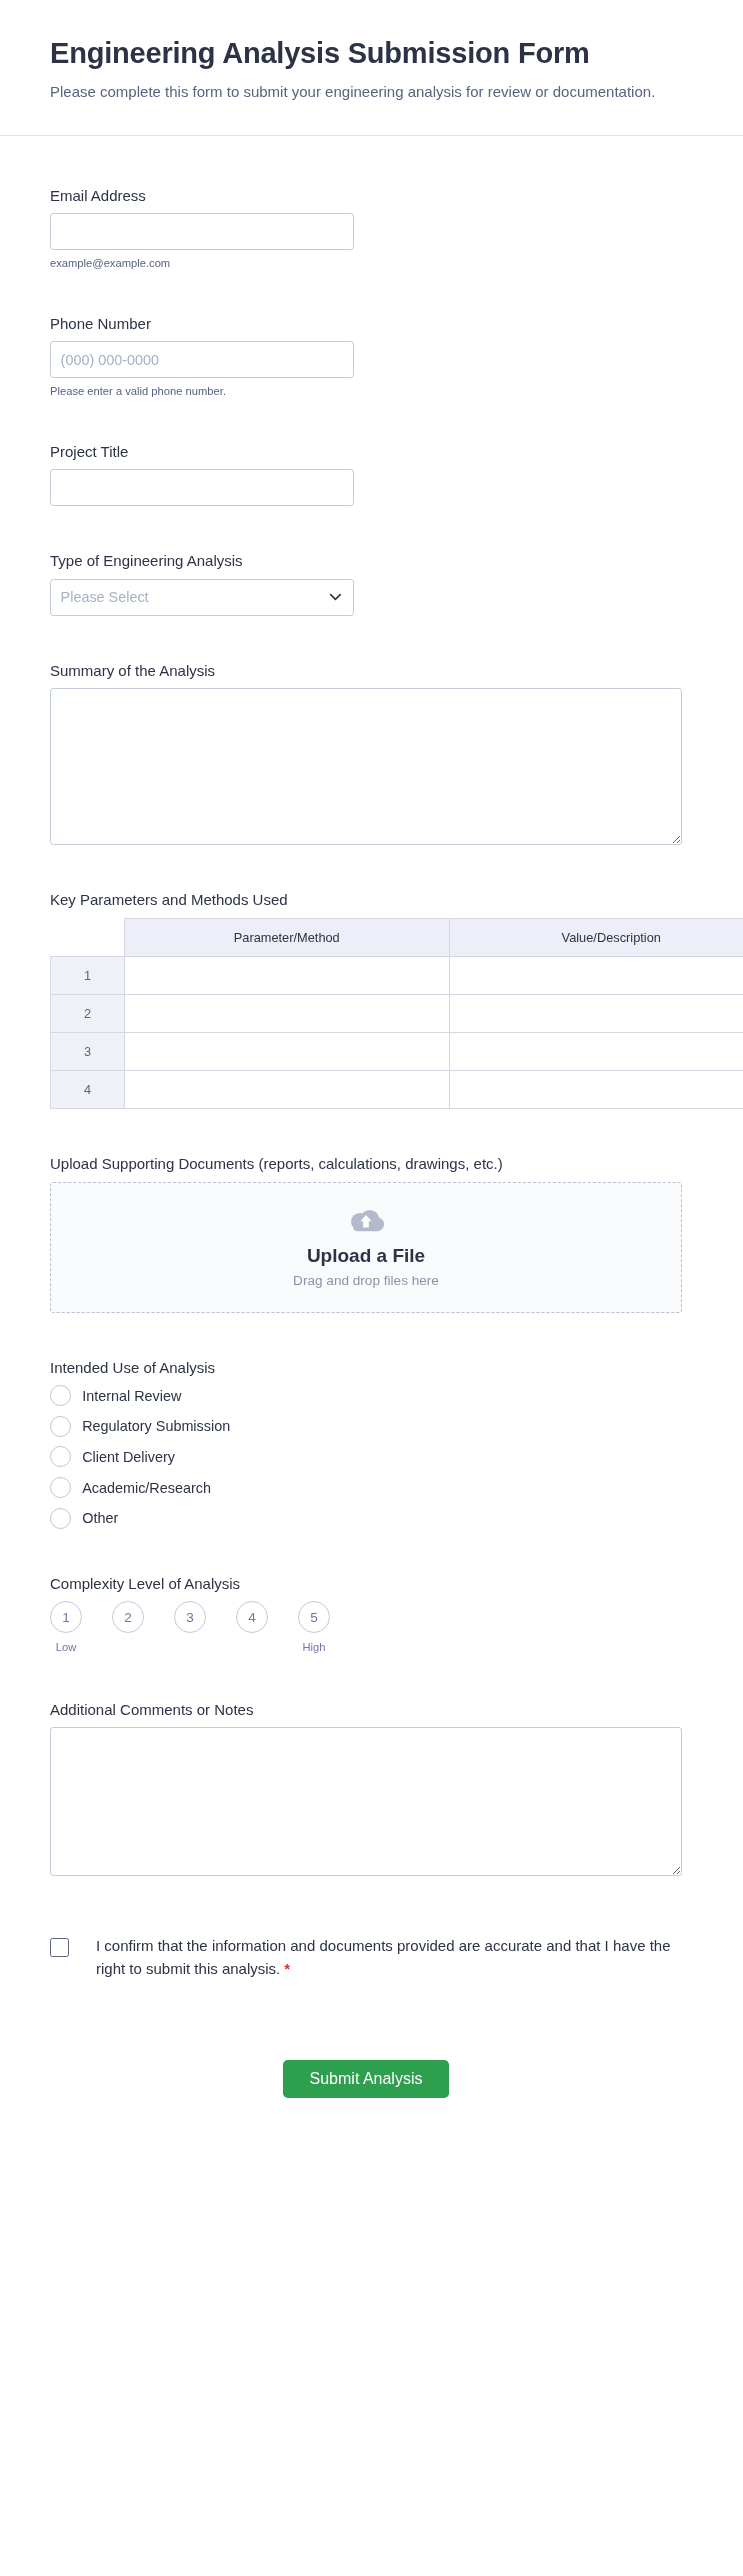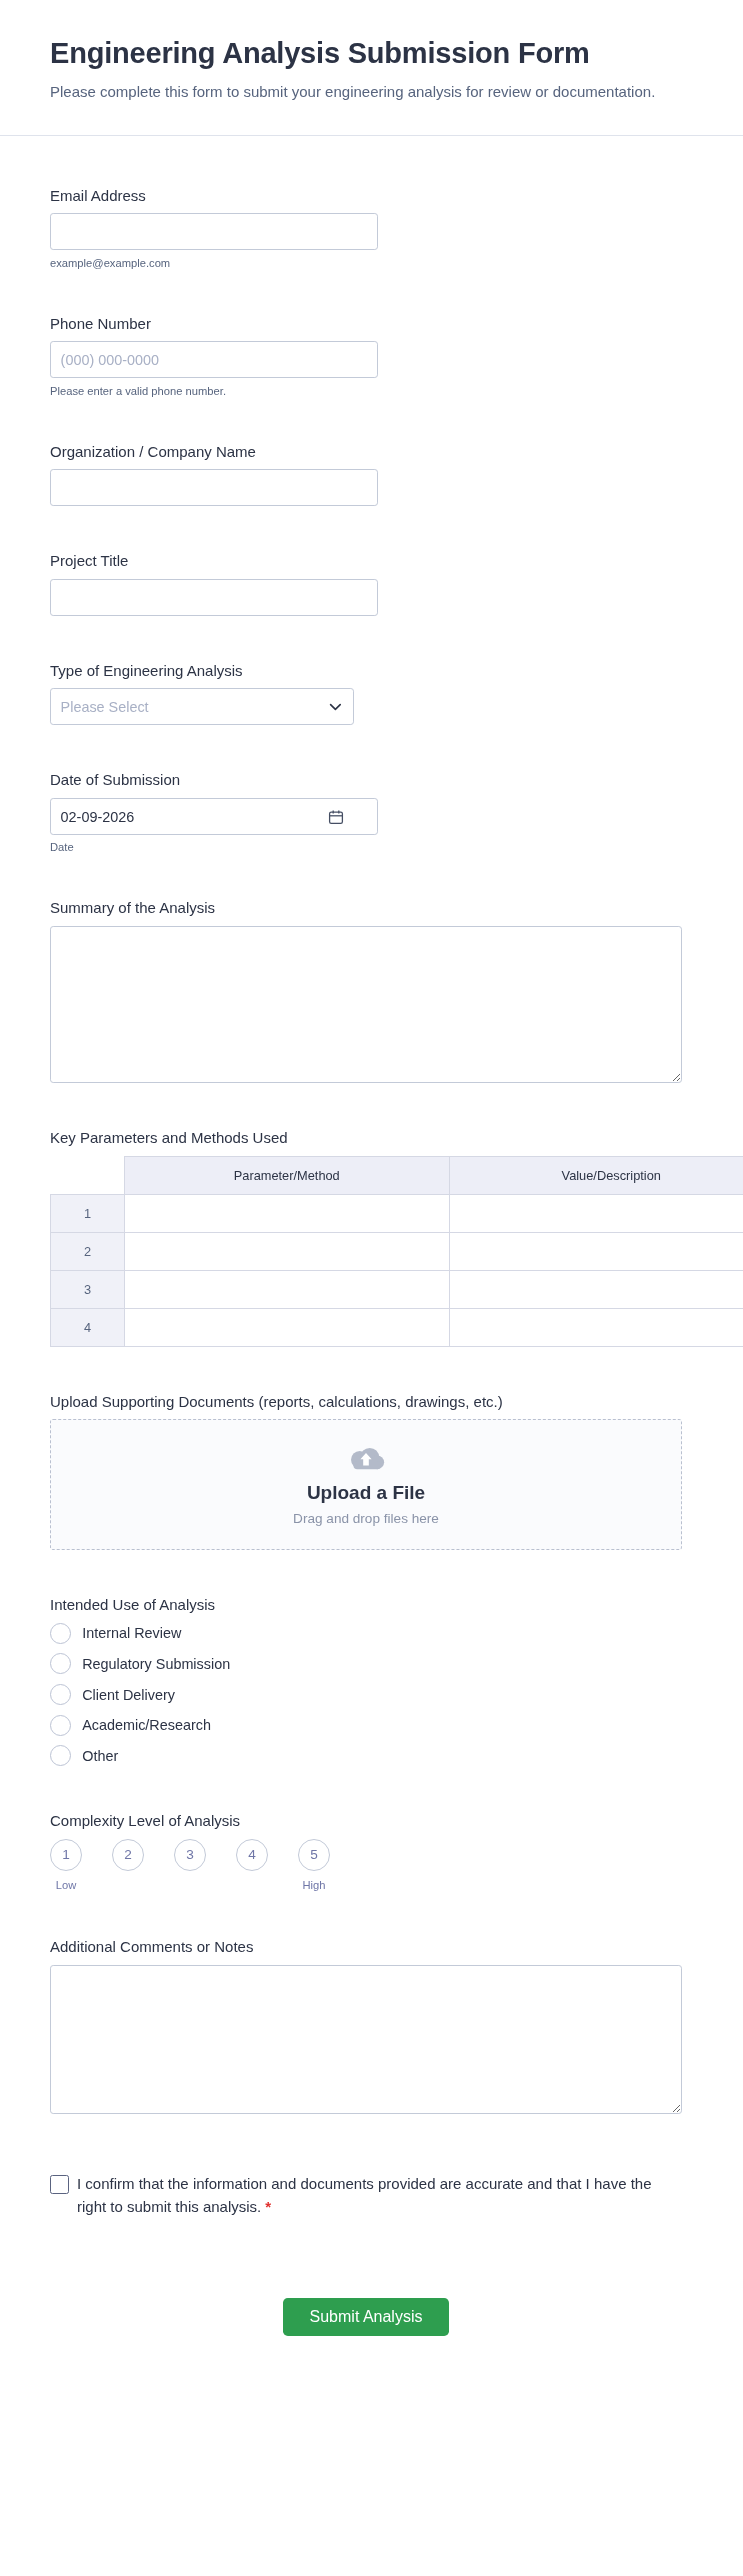--- a/index.html
+++ b/index.html
@@ -15,21 +15,21 @@
   .form-header h1 { font-size: 29px; font-weight: 700; color: #2c3345; letter-spacing: -0.2px; }
   .form-header p { margin-top: 11.2px; font-size: 15px; line-height: 1.45; color: #57647e; max-width: 624px; }
   .divider { height: 0.8px; background: #dfe3ec; }
 
   .form-body { padding: 51px 62px 109px 50px; }
   .field { margin-bottom: 46px; }
   .label { display: block; font-size: 15px; font-weight: 500; color: #2c3345; margin-bottom: 9.6px; }
   .row { display: flex; gap: 24px; }
 
   .input {
-    height: 37px; width: 328px;
+    height: 37px; width: 304px;
     border: 0.8px solid #c3cad8; border-radius: 3.2px;
     padding: 0 9.6px; font-size: 14.4px; font-family: inherit;
     color: #2c3345; background: #fff; display: block;
   }
   .input::placeholder { color: #a8b0c5; }
   .sublabel { margin-top: 6.4px; font-size: 11.2px; color: #57647e; }
 
   .select {
     position: relative; width: 304px; height: 37px;
     border: 0.8px solid #c3cad8; border-radius: 3.2px;
@@ -69,21 +69,21 @@
   .scale-row { display: flex; gap: 30px; }
   .scale-item { display: flex; flex-direction: column; align-items: center; gap: 8px; }
   .scale-circle {
     width: 32px; height: 32px; border-radius: 50%;
     border: 0.8px solid #c3cad8; background: #fff;
     display: flex; align-items: center; justify-content: center;
     font-size: 13.6px; color: #6f76a7; cursor: pointer;
   }
   .scale-caption { font-size: 11.2px; color: #6f76a7; min-height: 13.6px; }
 
-  .consent { display: flex; gap: 8px; align-items: flex-start; margin-bottom: 0; margin-top: 59px; }
+  .consent { display: flex; gap: 27px; align-items: flex-start; margin-bottom: 0; margin-top: 59px; }
   .checkbox { width: 19px; height: 19px; border: 1.6px solid #5a6380; border-radius: 2.4px; background: #fff; flex: 0 0 auto; margin-top: 2.4px; cursor: pointer; }
   .consent-text { font-size: 15px; line-height: 1.5; color: #2c3345; max-width: 593px; }
   .req { color: var(--required-red, #e0312e); margin-left: 4px; font-weight: 700; }
 
   .submit-row { display: flex; justify-content: center; margin-top: 80px; }
   .submit-btn {
     background: var(--accent-green, #2e9e4f); color: #fff; border: none; border-radius: 4.8px;
     font-size: 16px; font-weight: 400; padding: 10px 27px; font-family: inherit; cursor: pointer;
   }
 </style>
@@ -107,57 +107,38 @@
       <input class="input" type="text" value="" style="">
       <div class="sublabel">example@example.com</div>
     </section>
 
     <section class="field">
       <label class="label">Phone Number</label>
       <input class="input" type="text" placeholder="(000) 000-0000" style="">
       <div class="sublabel">Please enter a valid phone number.</div>
     </section>
 
-    <section class="field">
-      <label class="label">Organization / Company Name</label>
-      <input class="input" type="text" value="" style="">
-    </section>
 
     <section class="field">
       <label class="label">Project Title</label>
       <input class="input" type="text" value="" style="">
     </section>
 
     <section class="field">
       <label class="label">Type of Engineering Analysis</label>
       <div class="select">
         <span class="placeholder">Please Select</span>
         <span class="chev">
           <svg width="12.8" height="8" viewBox="0 0 16 10" fill="none" stroke="#2c3345" stroke-width="2" stroke-linecap="round" stroke-linejoin="round">
               <polyline points="2,2 8,8 14,2"></polyline>
             </svg>
         </span>
       </div>
     </section>
 
-    <section class="field">
-      <label class="label">Date of Submission</label>
-      <div class="datewrap">
-        <input class="input" type="text" value="02-09-2026" style="">
-        <span class="cal">
-          <svg width="16" height="16" viewBox="0 0 20 20" fill="none" stroke="#454e63" stroke-width="1.6">
-            <rect x="2" y="4" width="16" height="14" rx="2"></rect>
-            <line x1="2" y1="8.5" x2="18" y2="8.5"></line>
-            <line x1="6.5" y1="2" x2="6.5" y2="5.5"></line>
-            <line x1="13.5" y1="2" x2="13.5" y2="5.5"></line>
-          </svg>
-        </span>
-      </div>
-      <div class="sublabel">Date</div>
-    </section>
 
     <section class="field">
       <label class="label">Summary of the Analysis</label>
       <textarea class="input" style=""></textarea>
     </section>
 
     <section class="field">
       <label class="label">Key Parameters and Methods Used</label>
       <table class="ptable">
         <colgroup>

